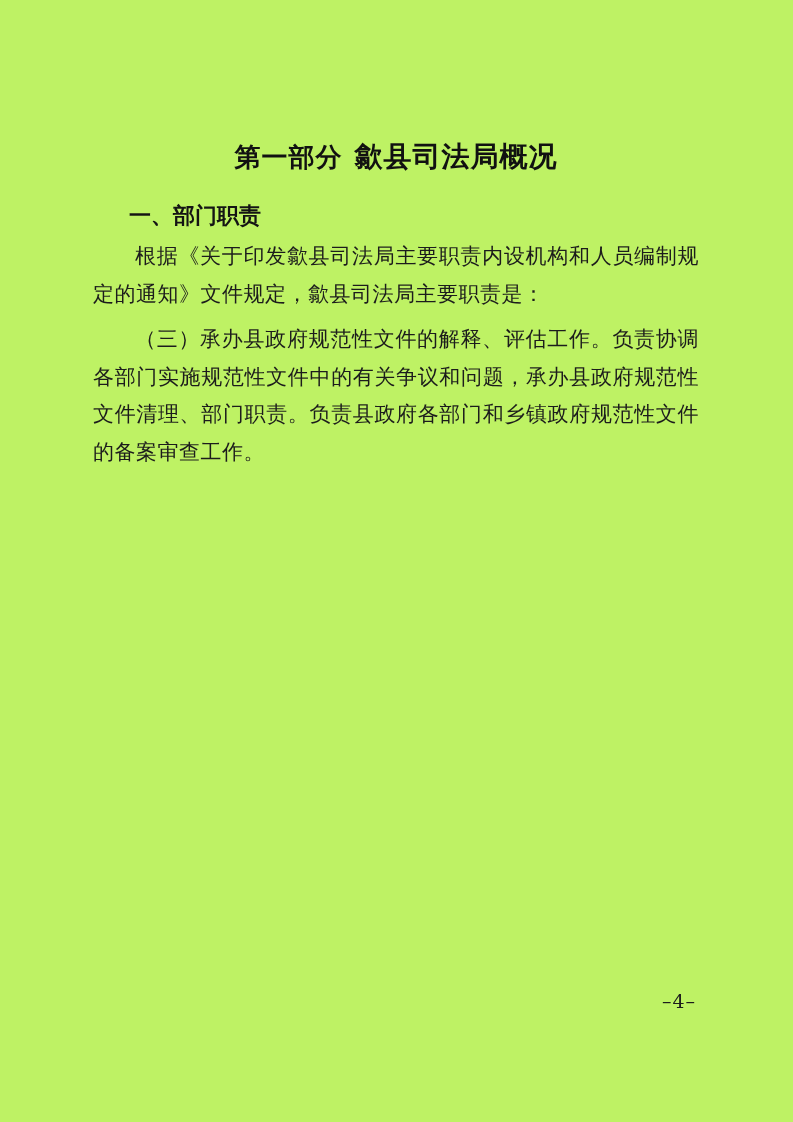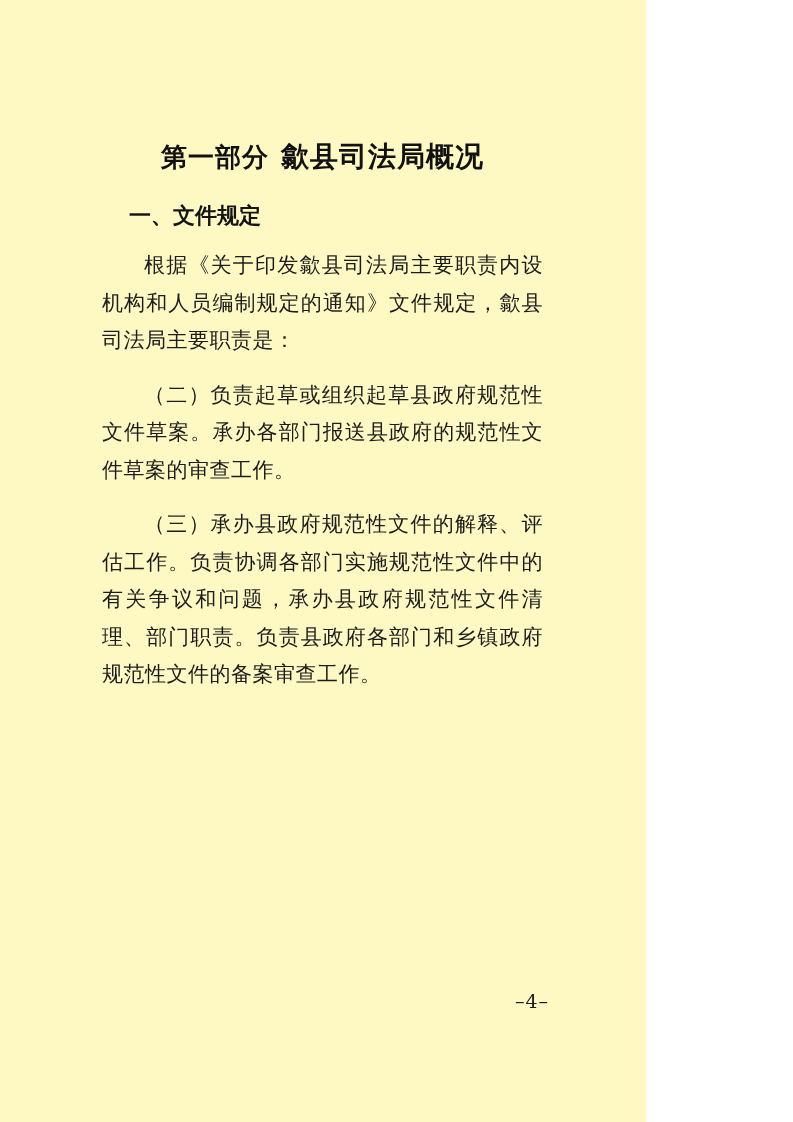--- a/index.html
+++ b/index.html
@@ -2,23 +2,23 @@
 <html><head>
 <meta charset="utf-8">
 <style>
   html, body {
     margin: 0;
     padding: 0;
     background: #ffffff;
   }
   .page {
     position: relative;
-    width: 646px;
+    width: 793px;
     height: 1122px;
-    background: #fef9c3;
+    background: #bef264;
     overflow: hidden;
     color: #1c1c1c;
   }
   .content {
     position: absolute;
     left: 85px;
     right: 86px;
     top: 0;
   }
   .doc-title {
@@ -52,21 +52,21 @@
   .body-text {
     margin-top: 5px;
     font-family: "DejaVu Serif", "Liberation Serif", serif;
     font-size: 21px;
     line-height: 37.5px;
     text-align: justify;
     text-justify: inter-ideograph;
     letter-spacing: 0.5px;
   }
   .body-text p {
-    margin: 17px;
+    margin: 8px;
     padding: 0;
     text-indent: 2em;
   }
   .page-number {
     position: absolute;
     right: 97px;
     top: 990px;
     font-family: "DejaVu Serif", "Liberation Serif", serif;
     font-size: 19px;
     color: #1c1c1c;
@@ -76,24 +76,23 @@
 </head>
 <body>
 
 <div class="page">
   <div class="content">
 
     <div class="doc-title">
       <span class="t1">第一部分</span><span class="t2">歙县司法局概况</span>
     </div>
 
-    <div class="section-heading">一、文件规定</div>
+    <div class="section-heading">一、部门职责</div>
 
     <div class="body-text">
       <p>根据《关于印发歙县司法局主要职责内设机构和人员编制规定的通知》文件规定，歙县司法局主要职责是：</p>
-      <p>（二）负责起草或组织起草县政府规范性文件草案。承办各部门报送县政府的规范性文件草案的审查工作。</p>
       <p>（三）承办县政府规范性文件的解释、评估工作。负责协调各部门实施规范性文件中的有关争议和问题，承办县政府规范性文件清理、部门职责。负责县政府各部门和乡镇政府规范性文件的备案审查工作。</p>
     </div>
 
   </div>
 
   <div class="page-number">–4–</div>
 </div>
 
 </body></html>

